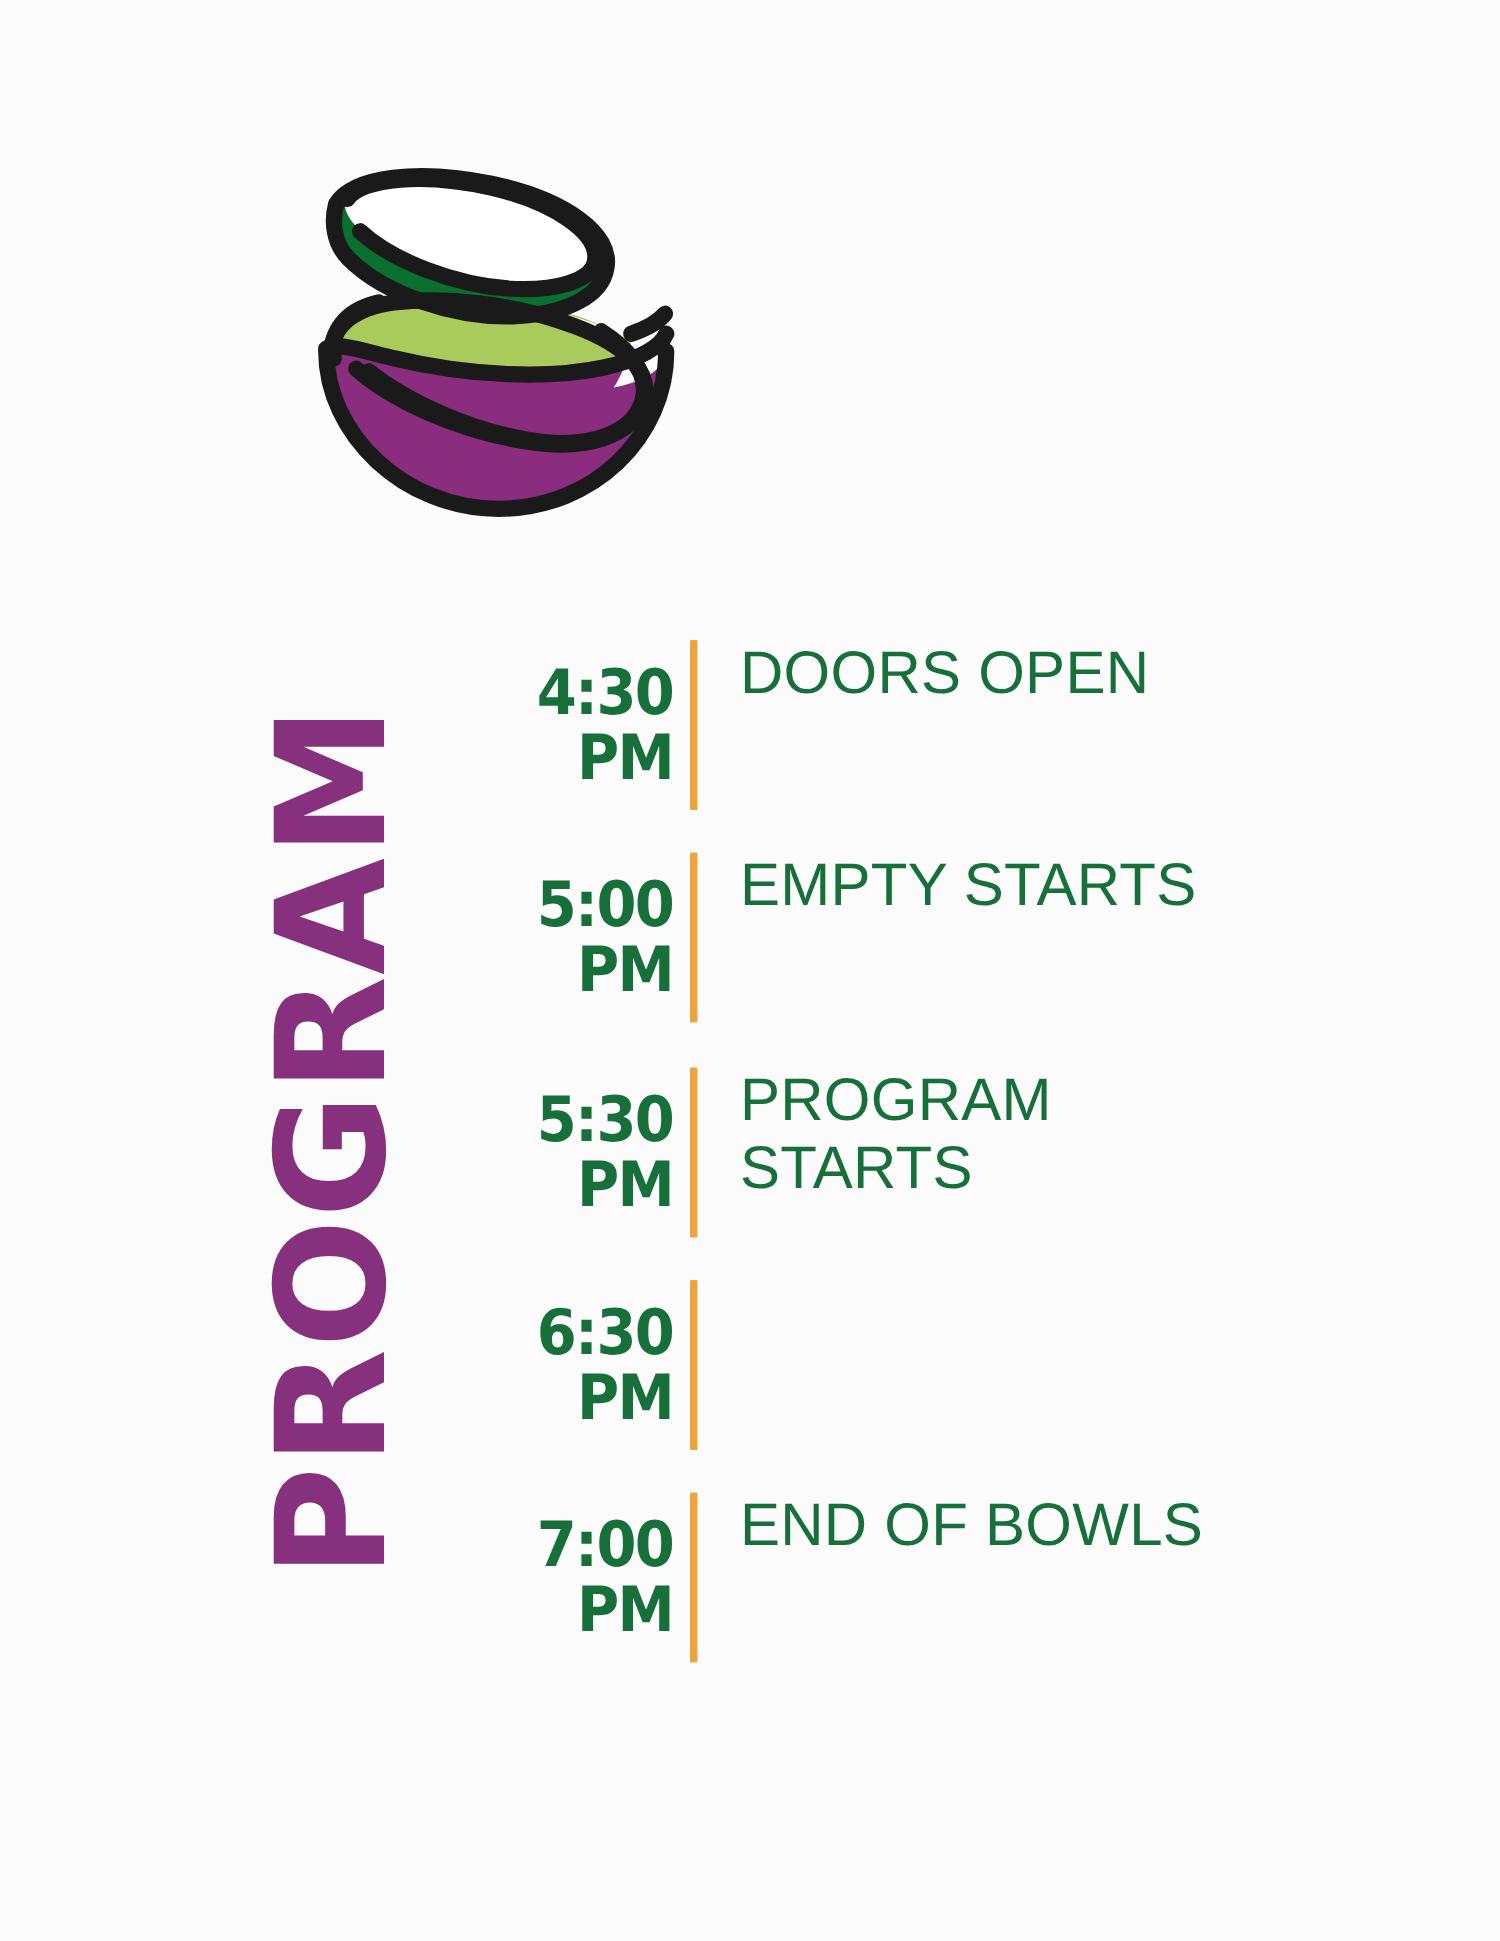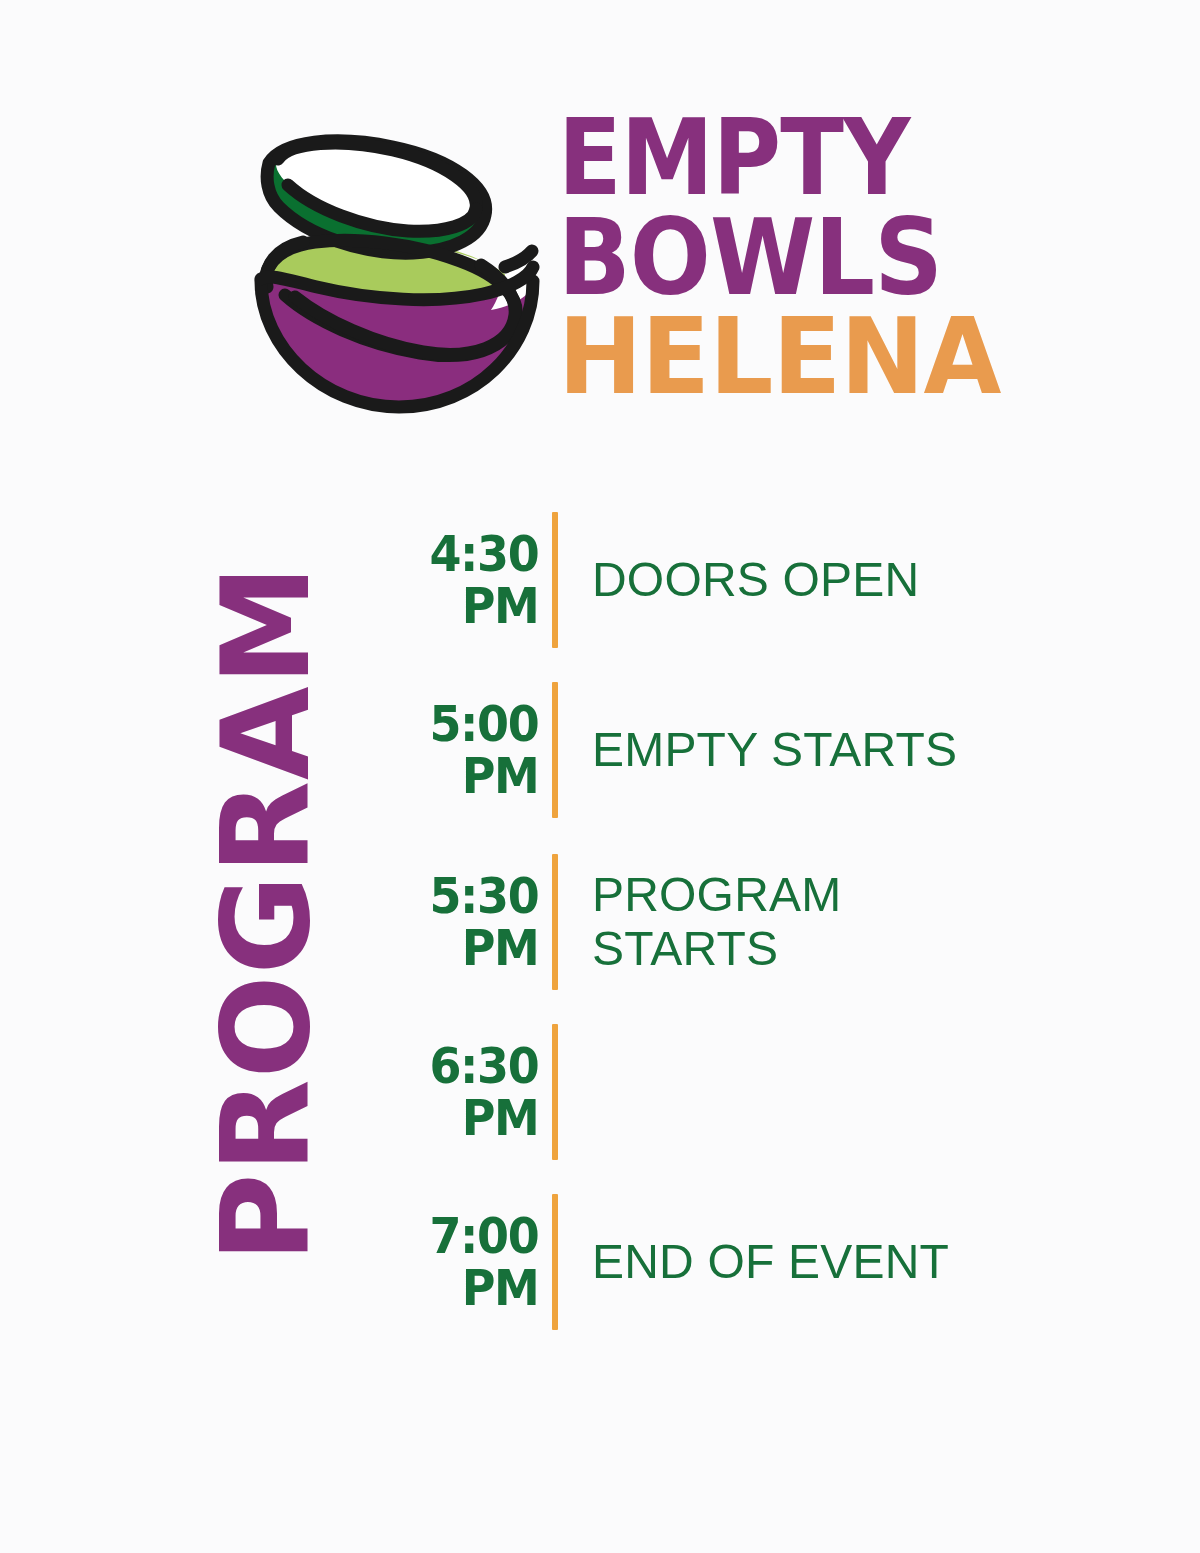--- a/index.html
+++ b/index.html
@@ -126,21 +126,21 @@
     flex: 0 0 6px;
     width: 6px;
     background: #EFA33D;
     border-radius: 1px;
   }
   .row-label {
     flex: 1 1 auto;
     padding-left: 34px;
     display: flex;
     flex-direction: column;
-    justify-content: center;
+    justify-content: flex-start;
     box-sizing: border-box;
   }
   .label-text {
     font-family: "Liberation Sans", sans-serif;
     font-weight: 400;
     font-size: 48px;
     line-height: 1.13;
     color: #17703A;
     letter-spacing: 0.2px;
     white-space: pre-line;
@@ -202,25 +202,20 @@
 
         <path d="M 16 166 C 16 232 78 292 154 292 C 230 292 288 234 288 166"></path>
 
         <path d="M 16 164 C 24 158 46 166 72 172 C 126 185 192 189 238 179 C 266 173 284 162 288 152"></path>
 
         <path d="M 260 152 C 272 148 282 142 287 136"></path>
       </g>
     </svg>
   </div>
 
-  <div id="logo-wordmark">
-    <span class="wm-line" id="wm-empty">EMPTY</span>
-    <span class="wm-line" id="wm-bowls">BOWLS</span>
-    <span class="wm-line" id="wm-helena">HELENA</span>
-  </div>
 
 </div>
 
 <div id="program-title">
   <span id="program-title-text">PROGRAM</span>
 </div>
 
 <div id="schedule">
 
   <div class="schedule-row" id="row-0">
@@ -265,17 +260,17 @@
     <div class="row-divider"></div>
   </div>
 
   <div class="schedule-row" id="row-4">
     <div class="row-time">
       <span class="time-main">7:00</span>
       <span class="time-meridiem">PM</span>
     </div>
     <div class="row-divider"></div>
     <div class="row-label">
-      <span class="label-text">END OF EVENT</span>
+      <span class="label-text">END OF BOWLS</span>
     </div>
   </div>
 
 </div>
 
 </body></html>

